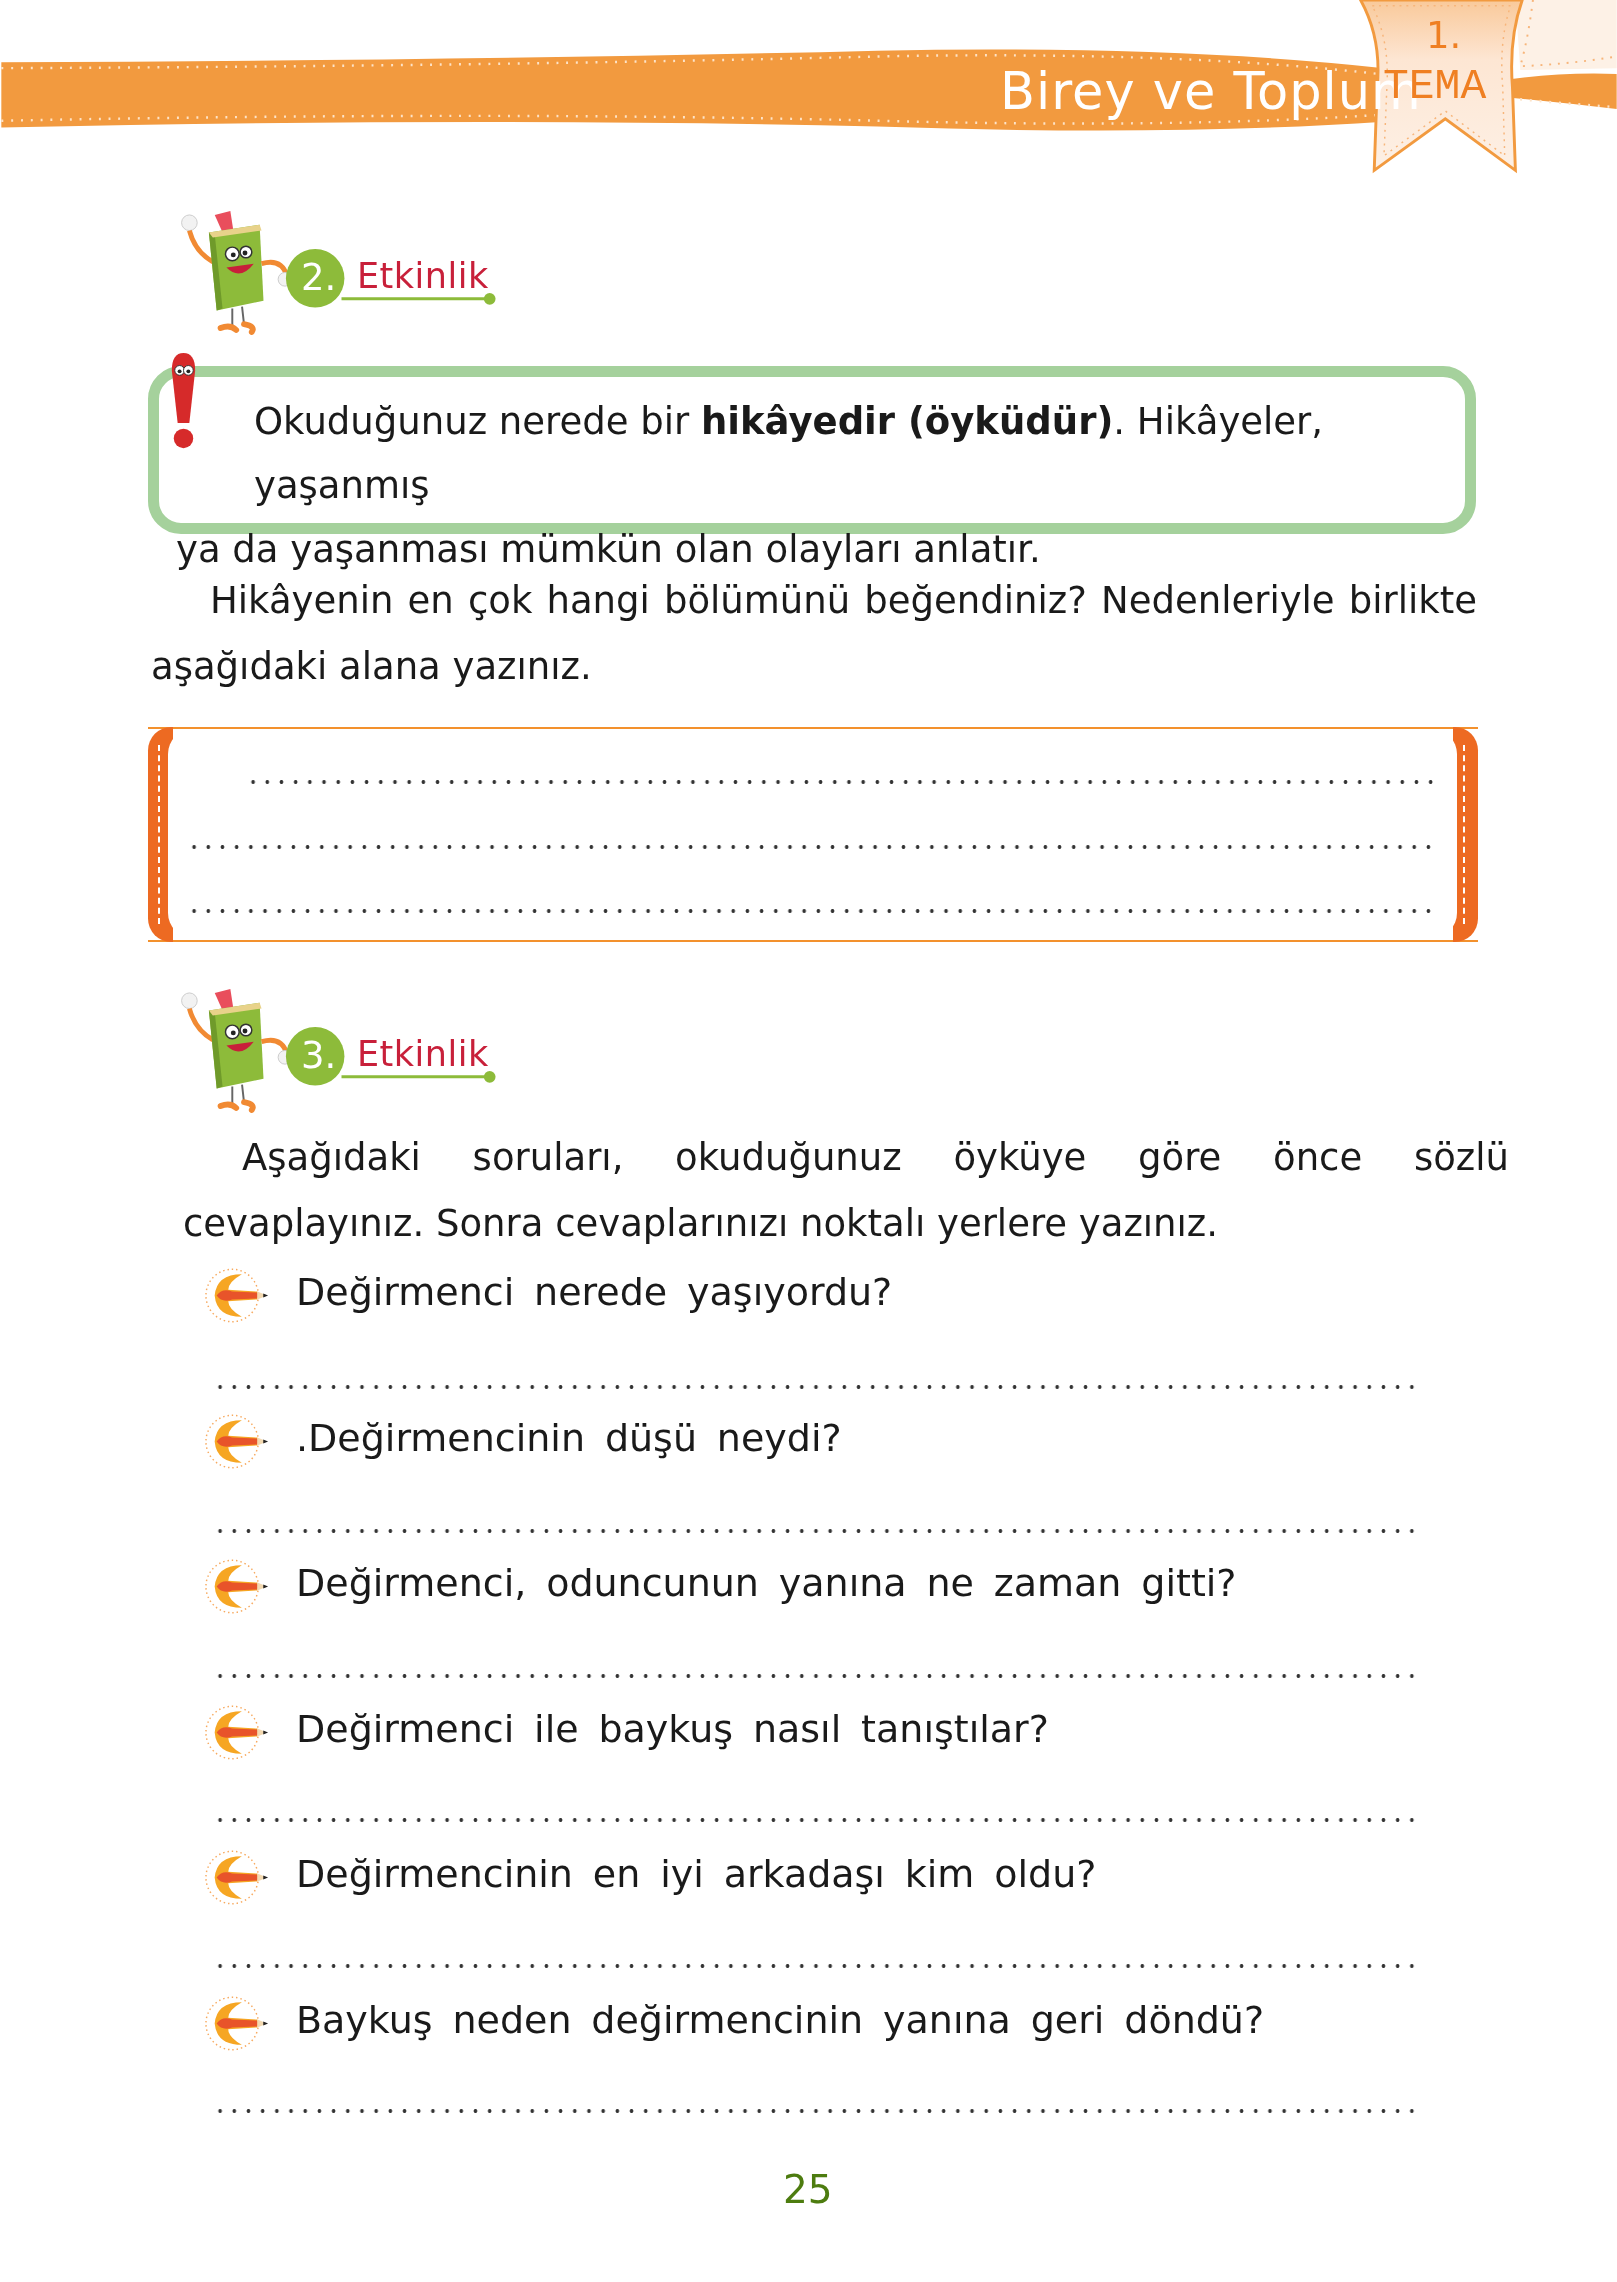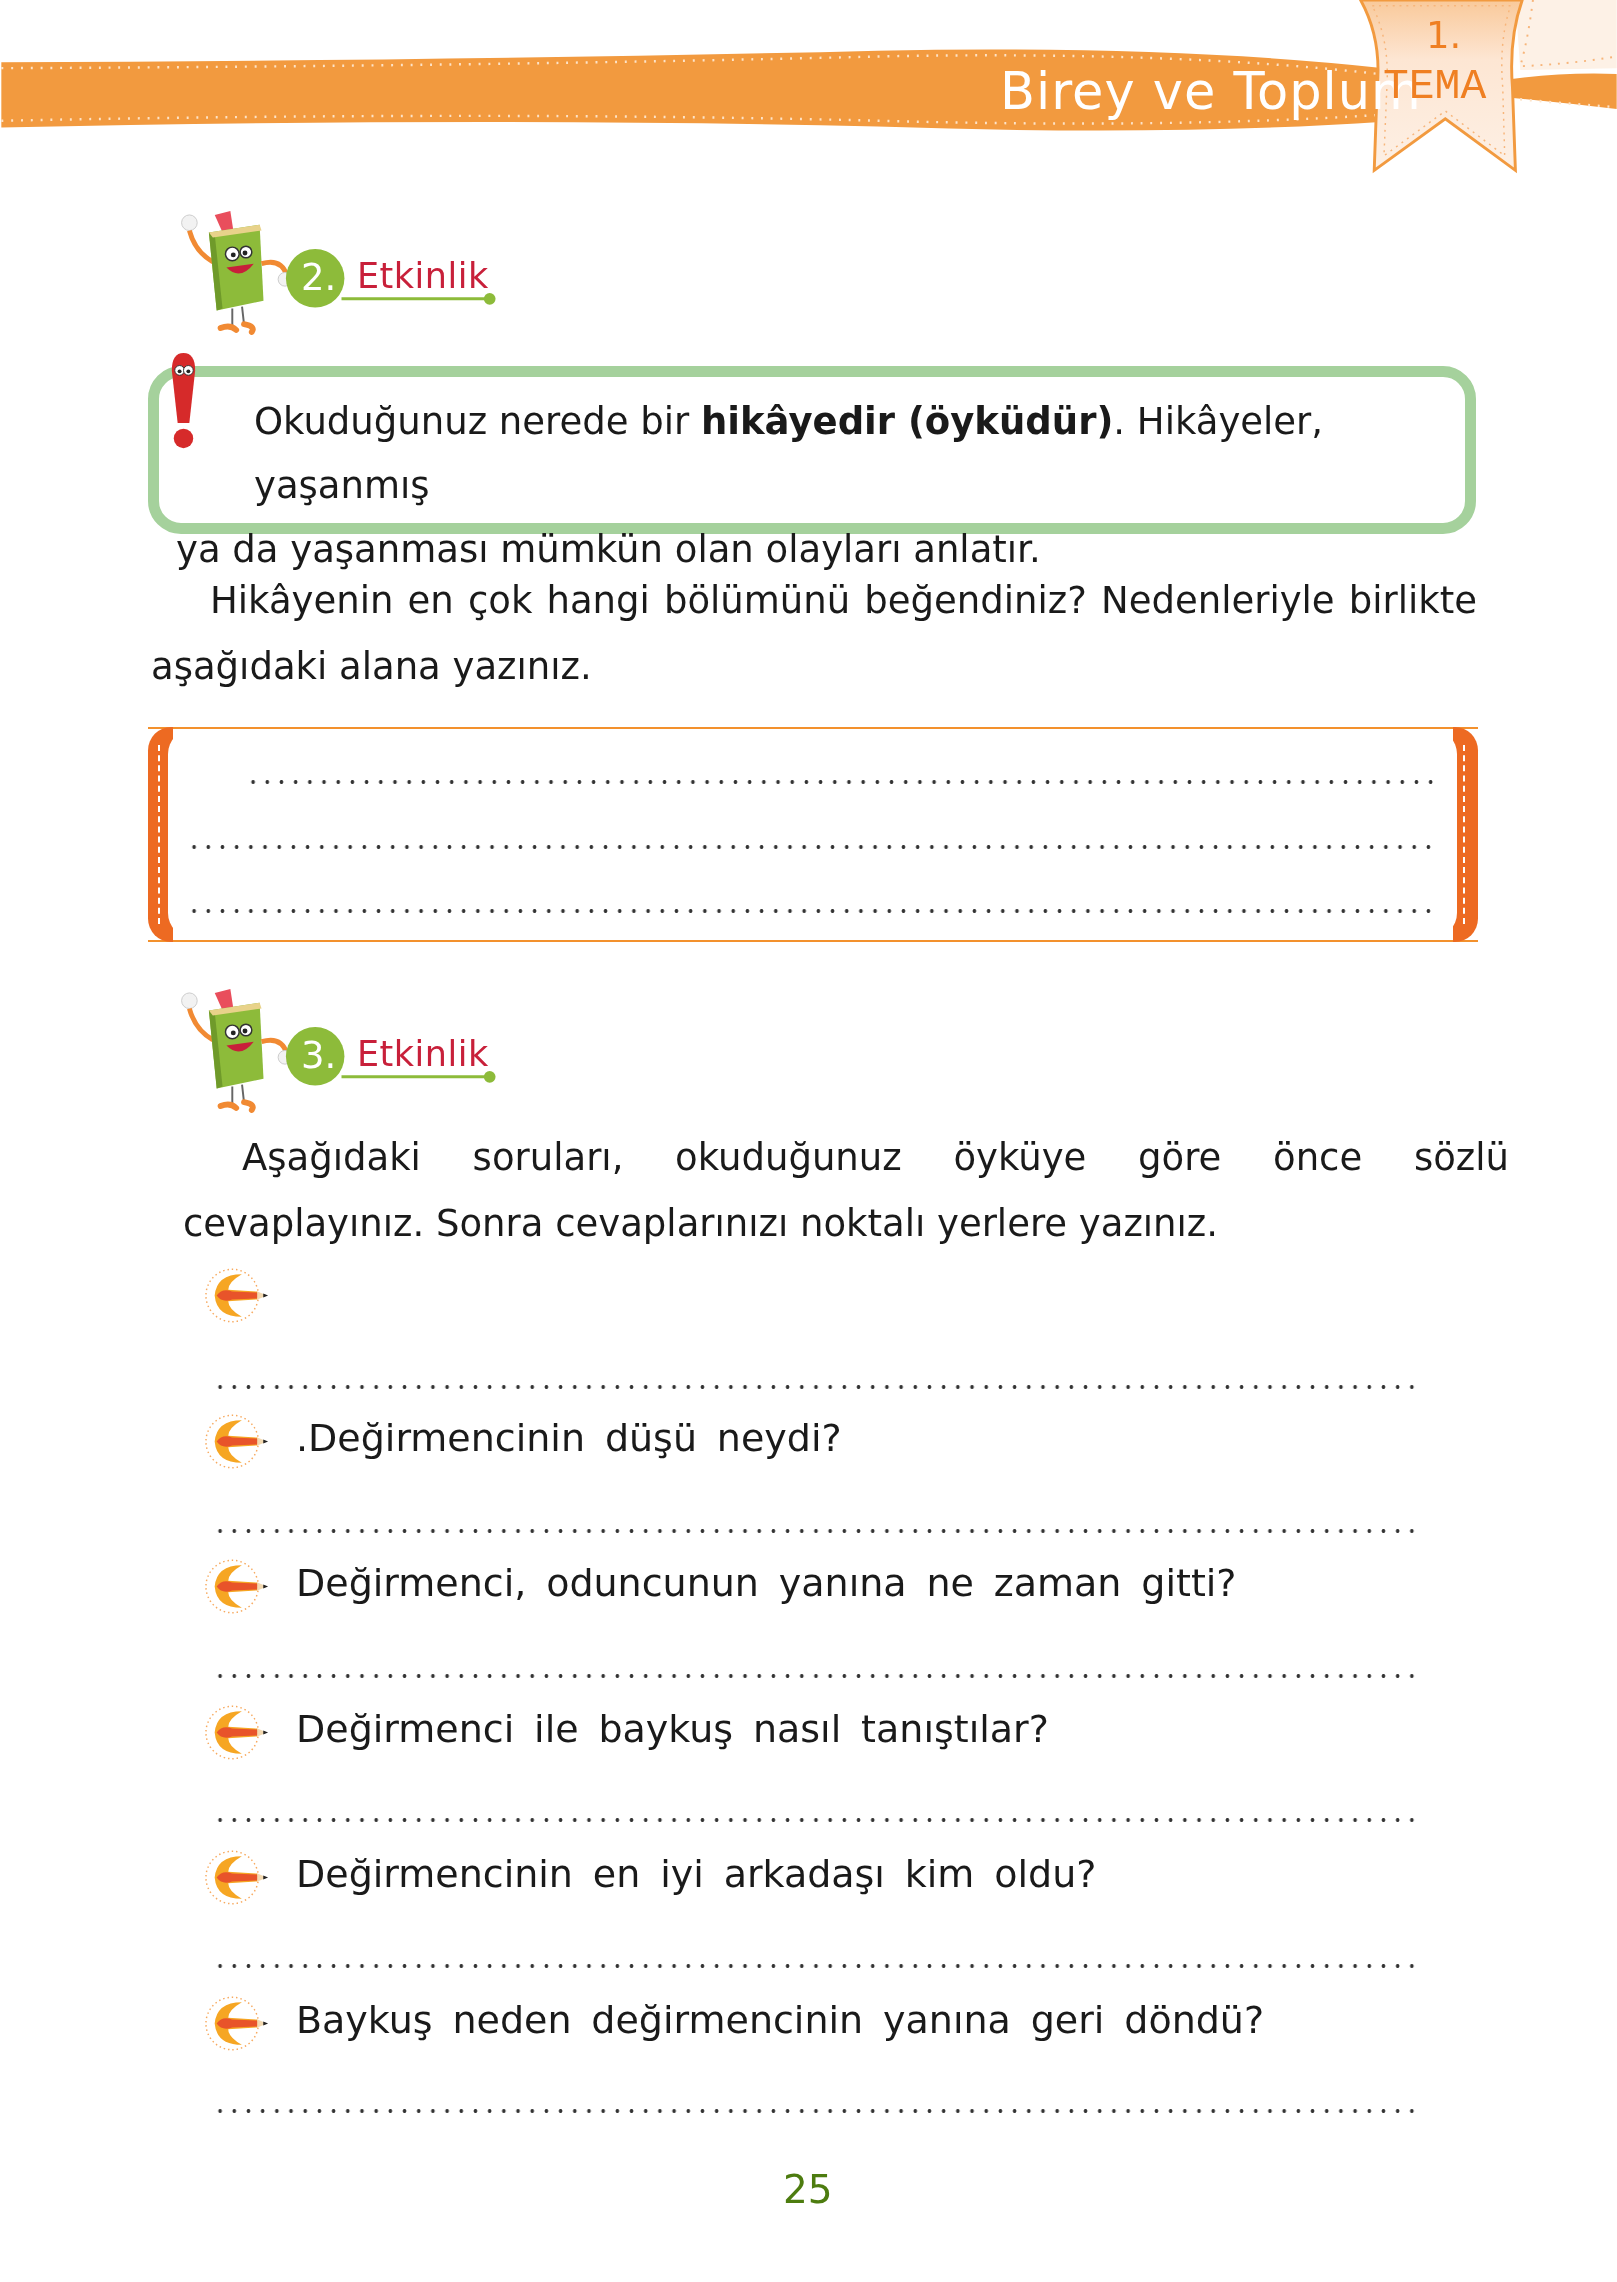--- a/index.html
+++ b/index.html
@@ -210,20 +210,21 @@
 </div>
 
 <div class="question" style="top:1266px;">
   <svg class="pencil" width="68" height="59" viewBox="0 0 70 60">
     <circle cx="30" cy="30" r="27" fill="none" stroke="#f7a95e" stroke-width="1.5" stroke-dasharray="1.5 3"></circle>
     <path d="M40 8 Q14 8 12 30 Q14 52 40 52 Q26 44 26 36 L56 34 L56 26 L26 24 Q26 16 40 8 Z" fill="#f6a623"></path>
     <path d="M14 30 Q20 22 30 26 L56 27 L56 33 L30 34 Q20 38 14 30 Z" fill="#e8542a"></path>
     <path d="M56 26 L66 30 L56 34 Z" fill="#f3d9b1"></path>
     <path d="M62 28 L67 30 L62 32 Z" fill="#222"></path>
   </svg>
+  <div class="qtext">Değirmenci nerede yaşıyordu?</div>
 </div>
 <div class="dots" style="left:213px; top:1385px; width:1209px;"></div>
 
 <div class="question" style="top:1412px;">
   <svg class="pencil" width="68" height="59" viewBox="0 0 70 60">
     <circle cx="30" cy="30" r="27" fill="none" stroke="#f7a95e" stroke-width="1.5" stroke-dasharray="1.5 3"></circle>
     <path d="M40 8 Q14 8 12 30 Q14 52 40 52 Q26 44 26 36 L56 34 L56 26 L26 24 Q26 16 40 8 Z" fill="#f6a623"></path>
     <path d="M14 30 Q20 22 30 26 L56 27 L56 33 L30 34 Q20 38 14 30 Z" fill="#e8542a"></path>
     <path d="M56 26 L66 30 L56 34 Z" fill="#f3d9b1"></path>
     <path d="M62 28 L67 30 L62 32 Z" fill="#222"></path>

